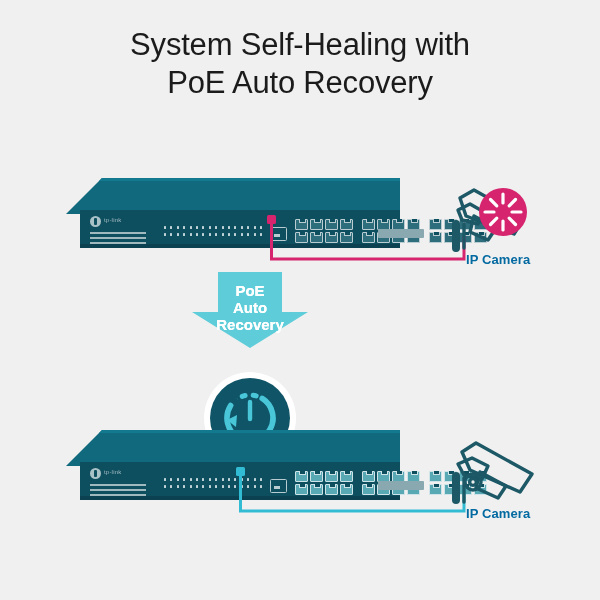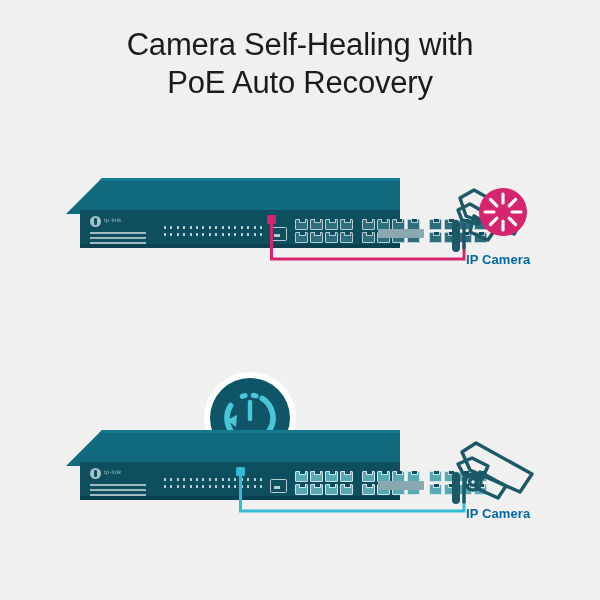--- a/index.html
+++ b/index.html
@@ -126,21 +126,21 @@
     position:absolute;width:130px;text-align:left;
     font-size:13px;font-weight:bold;color:#0369a1;
     letter-spacing:.1px;
   }
 </style>
 </head>
 <body>
 
 <div id="stage">
 
-  <div class="title">Camera Self-Healing with
+  <div class="title">System Self-Healing with
 PoE Auto Recovery</div>
 
   <div class="switch sw-top-dev" style="left:66px;top:178px;">
     <svg class="sw-top" viewBox="0 0 334 36">
       <polygon points="36,0 334,0 334,36 0,36" fill="#10697c"></polygon>
       <polygon points="36,0 334,0 334,3 33,3" fill="#13798e"></polygon>
     </svg>
     <div class="sw-face"></div>
     <div class="sw-face-shadow"></div>
 
@@ -268,20 +268,28 @@
         <line x1="72" y1="26" x2="81" y2="26"></line>
         <line x1="50.5" y1="13.5" x2="56.8" y2="19.8"></line>
         <line x1="69.2" y1="32.2" x2="75.5" y2="38.5"></line>
         <line x1="75.5" y1="13.5" x2="69.2" y2="19.8"></line>
         <line x1="56.8" y1="32.2" x2="50.5" y2="38.5"></line>
       </g>
     </svg>
   </div>
   <div class="camlabel" style="left:466px;top:252px;">IP Camera</div>
 
+  <div class="arrow">
+    <svg viewBox="0 0 116 76" width="116" height="76" style="position:absolute;left:0;top:0;">
+      <polygon points="26,0 90,0 90,40 116,40 58,76 0,40 26,40" fill="#5ecdd9"></polygon>
+    </svg>
+    <div class="arrow-label">PoE
+Auto
+Recovery</div>
+  </div>
 
   <div class="badge">
     <svg viewBox="0 0 92 104" width="92" height="104">
       <path d="M46,104 L30,78 L62,78 Z" fill="#ffffff"></path>
       <path d="M46,104 L34,84 L58,84 Z" fill="#32bcd4"></path>
       <circle cx="46" cy="46" r="46" fill="#ffffff"></circle>
       <circle cx="46" cy="46" r="40" fill="#0f5567"></circle>
       <g>
         <circle cx="46" cy="46" r="23" fill="none" stroke="#49c6d8" stroke-width="5.6" stroke-linecap="round" stroke-dasharray="108 36" transform="rotate(-58 46 46)"></circle>
         <g stroke="#49c6d8" stroke-width="4.4" stroke-linecap="round" fill="none">

